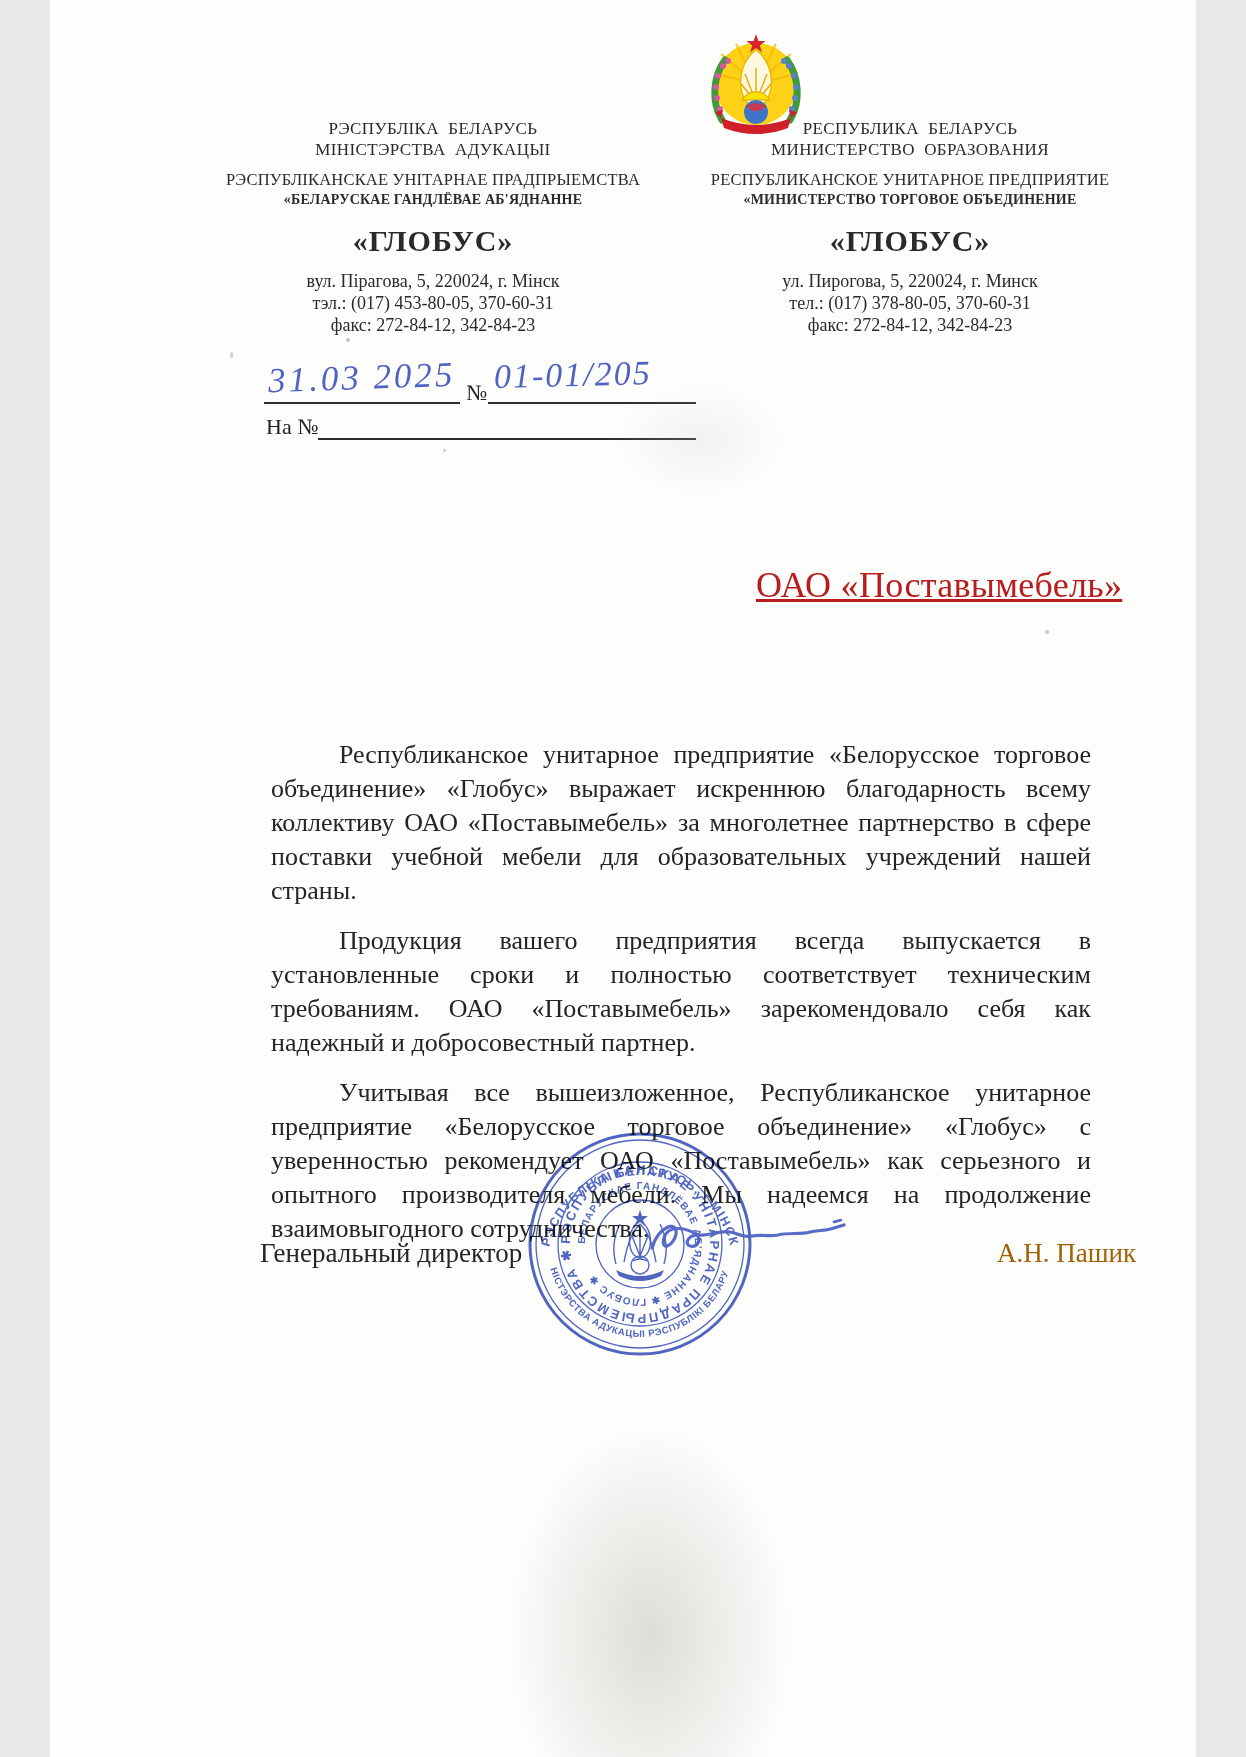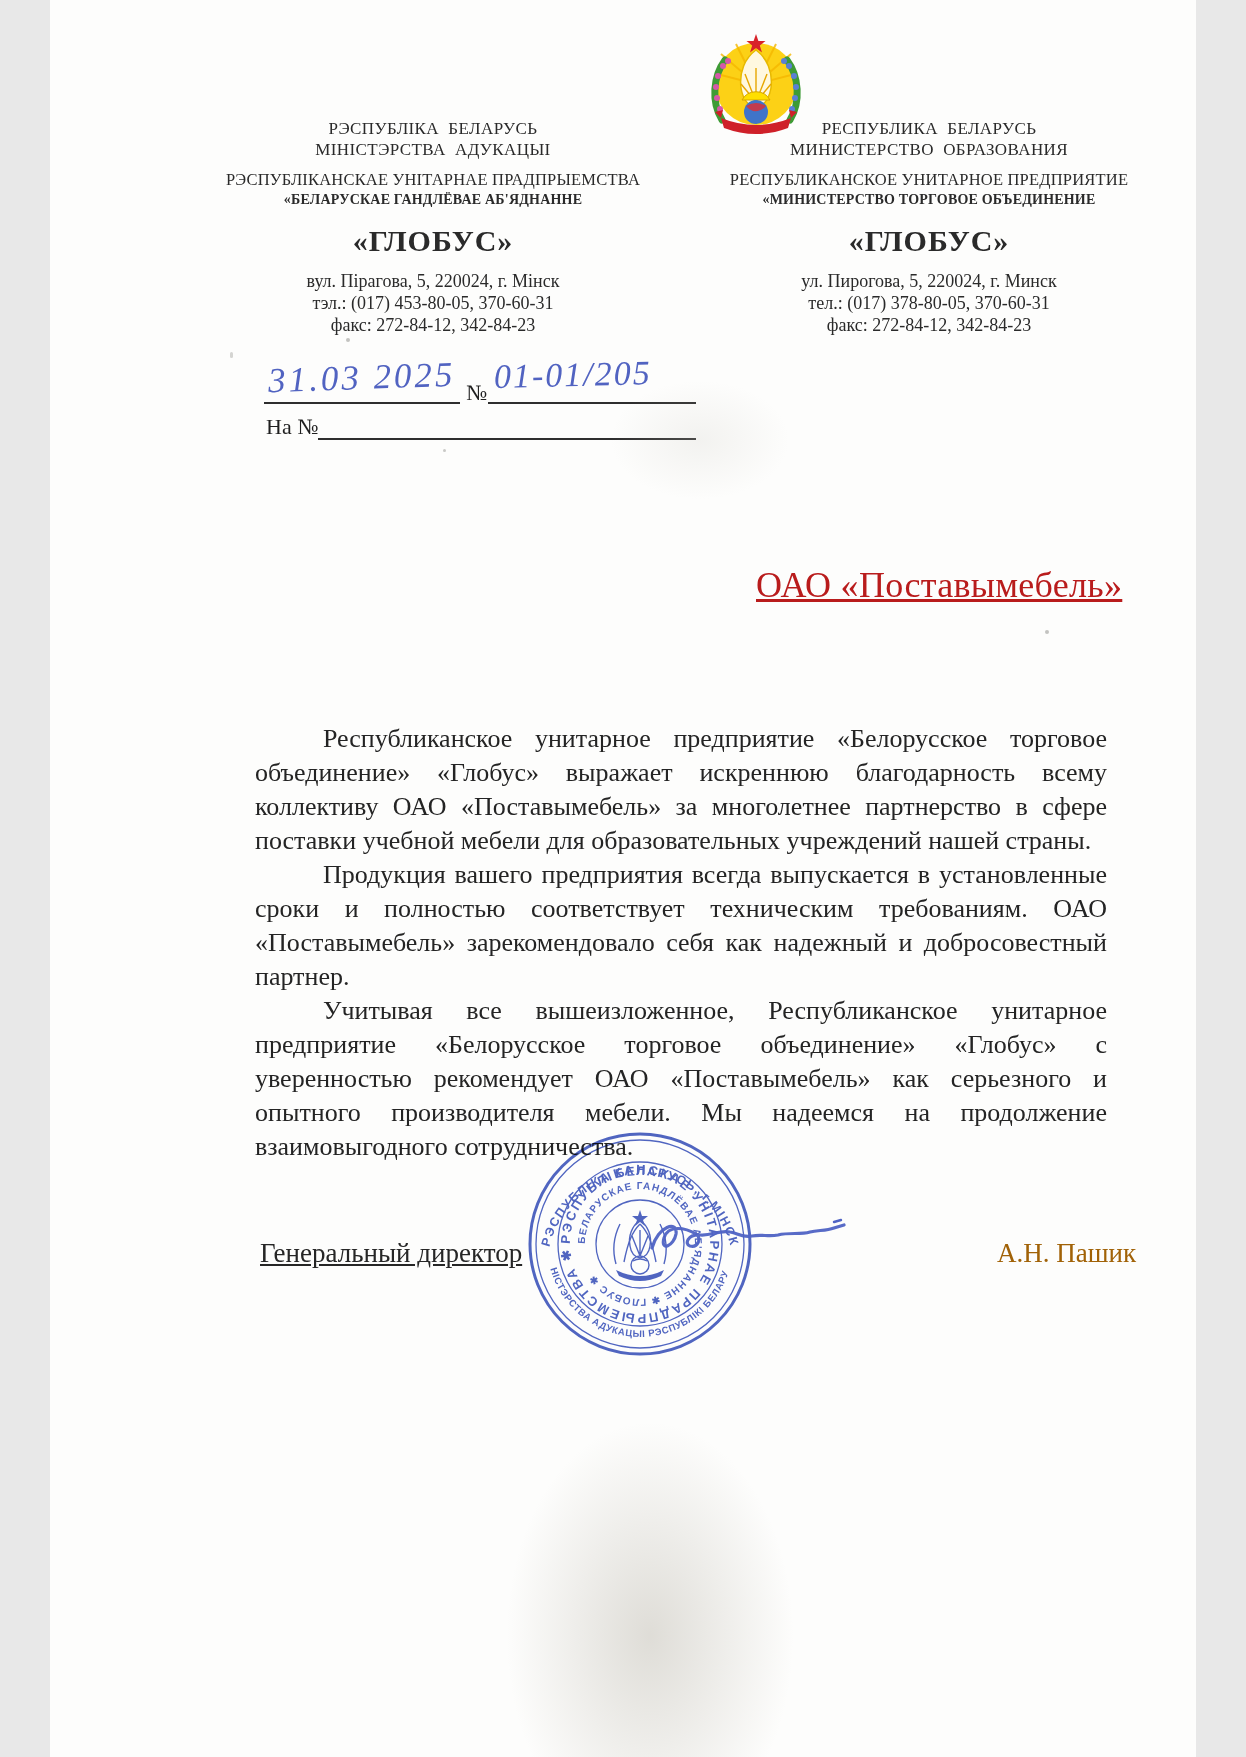--- a/index.html
+++ b/index.html
@@ -29,22 +29,22 @@
   }
   .refline{position:absolute;height:2px;background:#2e2e2e;}
   .ref-label{position:absolute;font-size:22px;color:#1f1f1f;}
   
   .recipient{position:absolute;font-size:36px;color:#b91c1c;letter-spacing:.3px;text-decoration:underline;}
   .body-text{
     position:absolute;left:205px;top:722px;width:852px;
     font-size:26px;line-height:34px;color:#242424;
     text-align:justify;
   }
-  .body-text p{margin:0;text-indent:68px;}
-  .sig-title{position:absolute;font-size:27px;color:#262626;text-decoration:underline;}
+  .body-text p{margin:16px;text-indent:68px;}
+  .sig-title{position:absolute;font-size:27px;color:#262626;}
   .sig-name{position:absolute;font-size:27px;color:#a16207;}
   
   .stamp{position:absolute;left:470px;top:1124px;width:240px;height:240px;mix-blend-mode:multiply;opacity:.9;}
   .stamp text{font-family:"Liberation Sans", sans-serif;font-weight:bold;fill:#3d55bd;}
   .signature-svg{position:absolute;left:588px;top:1202px;width:220px;height:70px;}
   
   .smudge{
     position:absolute;left:455px;top:1420px;width:290px;height:360px;
     background:radial-gradient(ellipse at 50% 60%, rgba(173,168,155,.38), rgba(173,168,155,0) 70%);
   }
@@ -112,21 +112,21 @@
     <div class="lh-orgtype">РЭСПУБЛІКАНСКАЕ УНІТАРНАЕ ПРАДПРЫЕМСТВА</div>
     <div class="lh-orgname">«БЕЛАРУСКАЕ ГАНДЛЁВАЕ АБ'ЯДНАННЕ</div>
     <div class="gap-m"></div>
     <div class="lh-brand">«ГЛОБУС»</div>
     <div class="gap-b"></div>
     <div class="lh-contact">вул. Пірагова, 5, 220024, г. Мінск</div>
     <div class="lh-contact">тэл.: (017) 453-80-05, 370-60-31</div>
     <div class="lh-contact">факс: 272-84-12, 342-84-23</div>
   </div>
 
-  <div class="lh-block" style="left:654px;top:118px;width:450px;">
+  <div class="lh-block" style="left:635px;top:118px;width:450px;">
     <div class="lh-line">РЕСПУБЛИКА  БЕЛАРУСЬ</div>
     <div class="lh-line">МИНИСТЕРСТВО  ОБРАЗОВАНИЯ</div>
     <div class="gap-s"></div>
     <div class="lh-orgtype">РЕСПУБЛИКАНСКОЕ УНИТАРНОЕ ПРЕДПРИЯТИЕ</div>
     <div class="lh-orgname" style="font-weight:bold">«МИНИСТЕРСТВО ТОРГОВОЕ ОБЪЕДИНЕНИЕ</div>
     <div class="gap-m"></div>
     <div class="lh-brand">«ГЛОБУС»</div>
     <div class="gap-b"></div>
     <div class="lh-contact">ул. Пирогова, 5, 220024, г. Минск</div>
     <div class="lh-contact">тел.: (017) 378-80-05, 370-60-31</div>

